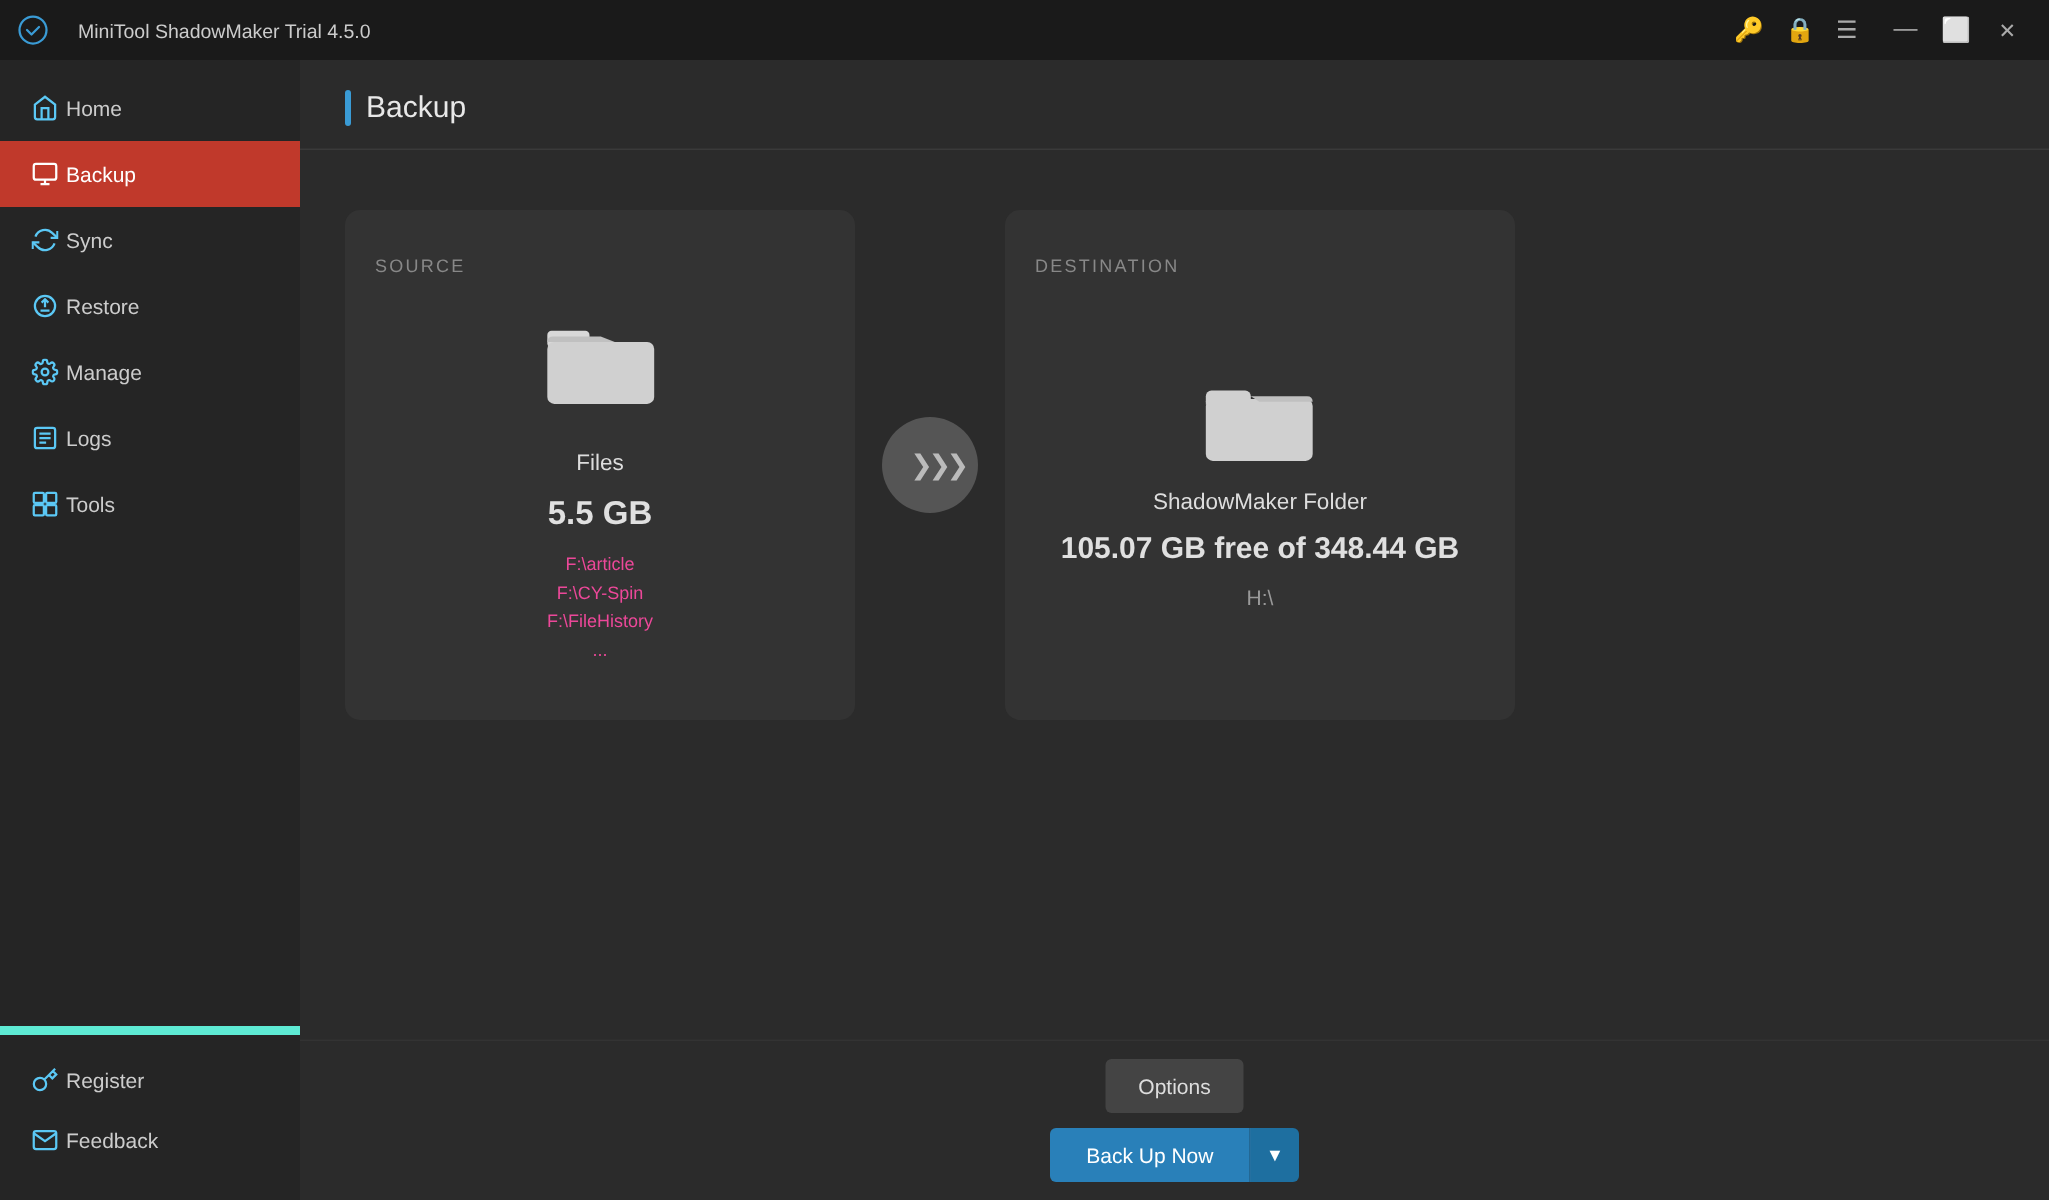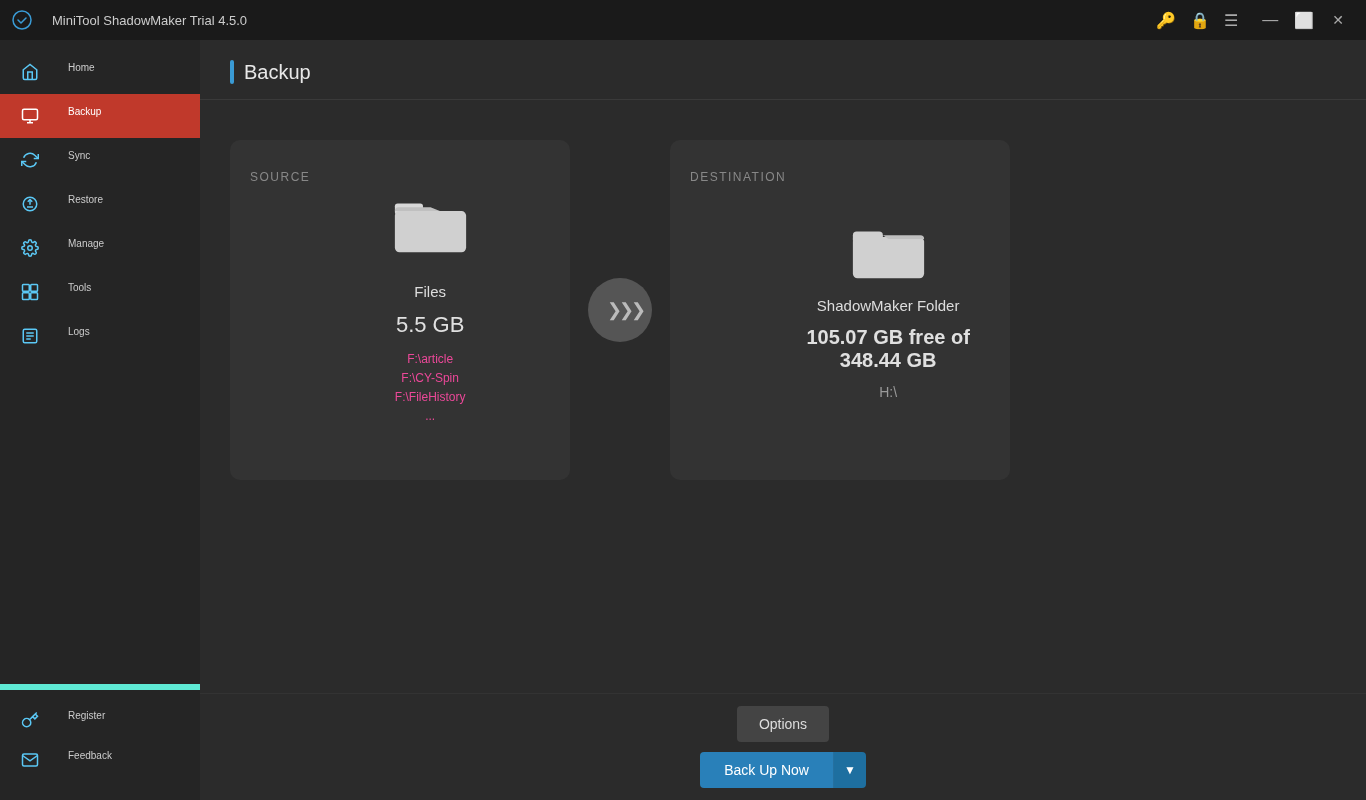--- a/index.html
+++ b/index.html
@@ -70,26 +70,26 @@
       display: flex;
       flex-direction: column;
       flex-shrink: 0;
     }
     .sidebar-nav {
       flex: 1;
       padding-top: 10px;
     }
     .sidebar-item {
       display: flex;
-      align-items: flex-start;
-      gap: 28px;
+      align-items: center;
+      gap: 4px;
       padding: 12px 20px;
       cursor: pointer;
       color: #cccccc;
-      font-size: 10px;
+      font-size: 14px;
       transition: background 0.15s;
     }
     .sidebar-item.active {
       background: #c0392b;
       color: #fff;
     }
     .sidebar-item-icon {
       width: 20px;
       height: 20px;
       display: flex;
@@ -150,21 +150,21 @@
       justify-content: flex-start;
     }
 
     
     .backup-card {
       background: #333333;
       border-radius: 10px;
       width: 340px;
       min-height: 340px;
       display: flex;
-      flex-direction: row;
+      flex-direction: column;
       align-items: center;
       justify-content: center;
       cursor: pointer;
       padding: 30px 20px;
       transition: background 0.15s;
     }
     .card-label {
       font-size: 12px;
       color: #888;
       letter-spacing: 1.5px;
@@ -184,21 +184,21 @@
 
     .card-file-type {
       font-size: 15px;
       color: #ddd;
       font-weight: 500;
       margin-top: 12px;
     }
     .card-size {
       font-size: 22px;
       color: #e0e0e0;
-      font-weight: 400;
+      font-weight: 700;
     }
     .card-paths {
       font-size: 12px;
       color: #ec4899;
       text-align: center;
       line-height: 1.6;
     }
 
     
     .arrow-between {
@@ -366,39 +366,39 @@
             <circle cx="12" cy="12" r="3"></circle>
             <path d="M19.4 15a1.65 1.65 0 00.33 1.82l.06.06a2 2 0 010 2.83 2 2 0 01-2.83 0l-.06-.06a1.65 1.65 0 00-1.82-.33 1.65 1.65 0 00-1 1.51V21a2 2 0 01-4 0v-.09A1.65 1.65 0 009 19.4a1.65 1.65 0 00-1.82.33l-.06.06a2 2 0 01-2.83-2.83l.06-.06A1.65 1.65 0 004.68 15a1.65 1.65 0 00-1.51-1H3a2 2 0 010-4h.09A1.65 1.65 0 004.6 9a1.65 1.65 0 00-.33-1.82l-.06-.06a2 2 0 012.83-2.83l.06.06A1.65 1.65 0 009 4.68a1.65 1.65 0 001-1.51V3a2 2 0 014 0v.09a1.65 1.65 0 001 1.51 1.65 1.65 0 001.82-.33l.06-.06a2 2 0 012.83 2.83l-.06.06A1.65 1.65 0 0019.4 9a1.65 1.65 0 001.51 1H21a2 2 0 010 4h-.09a1.65 1.65 0 00-1.51 1z"></path>
           </svg>
         </span>
         <span>Manage</span>
       </div>
 
       <div class="sidebar-item">
         <span class="sidebar-item-icon">
           <svg width="18" height="18" viewBox="0 0 24 24" fill="none" stroke="#5bc8f5" stroke-width="2">
+            <rect x="3" y="3" width="18" height="18" rx="2"></rect>
+            <line x1="7" y1="8" x2="17" y2="8"></line>
+            <line x1="7" y1="12" x2="17" y2="12"></line>
+            <line x1="7" y1="16" x2="13" y2="16"></line>
+          </svg>
+        </span>
+        <span>Logs</span>
+      </div>
+
+      <div class="sidebar-item">
+        <span class="sidebar-item-icon">
+          <svg width="18" height="18" viewBox="0 0 24 24" fill="none" stroke="#5bc8f5" stroke-width="2">
             <rect x="2" y="2" width="9" height="9" rx="1"></rect>
             <rect x="13" y="2" width="9" height="9" rx="1"></rect>
             <rect x="2" y="13" width="9" height="9" rx="1"></rect>
             <rect x="13" y="13" width="9" height="9" rx="1"></rect>
           </svg>
         </span>
         <span>Tools</span>
-      </div>
-
-      <div class="sidebar-item">
-        <span class="sidebar-item-icon">
-          <svg width="18" height="18" viewBox="0 0 24 24" fill="none" stroke="#5bc8f5" stroke-width="2">
-            <rect x="3" y="3" width="18" height="18" rx="2"></rect>
-            <line x1="7" y1="8" x2="17" y2="8"></line>
-            <line x1="7" y1="12" x2="17" y2="12"></line>
-            <line x1="7" y1="16" x2="13" y2="16"></line>
-          </svg>
-        </span>
-        <span>Logs</span>
       </div>
     </div>
 
     <div class="sidebar-bottom">
       <div class="sidebar-item">
         <span class="sidebar-item-icon">
           <svg width="18" height="18" viewBox="0 0 24 24" fill="none" stroke="#5bc8f5" stroke-width="2">
             <path d="M21 2l-2 2m-7.61 7.61a5.5 5.5 0 11-7.778 7.778 5.5 5.5 0 017.777-7.777zm0 0L15.5 7.5m0 0l3 3L22 7l-3-3m-3.5 3.5L19 4"></path>
           </svg>
         </span>

